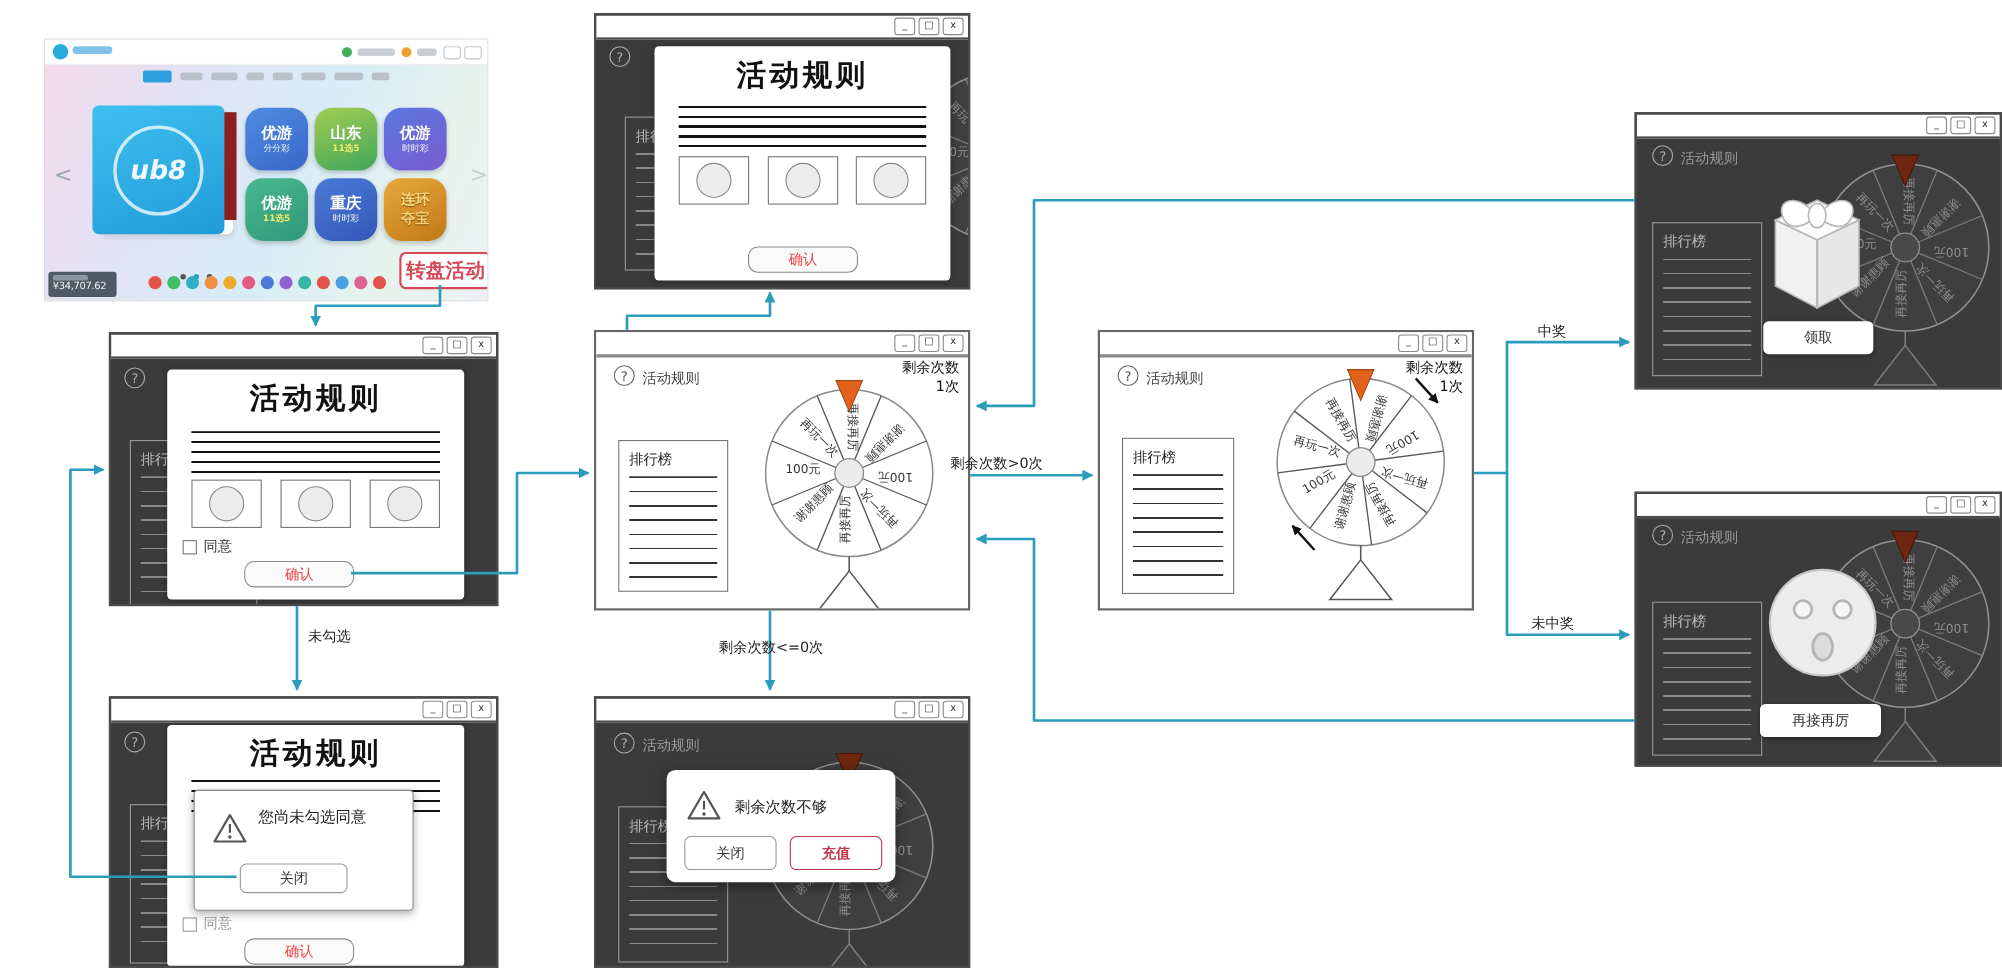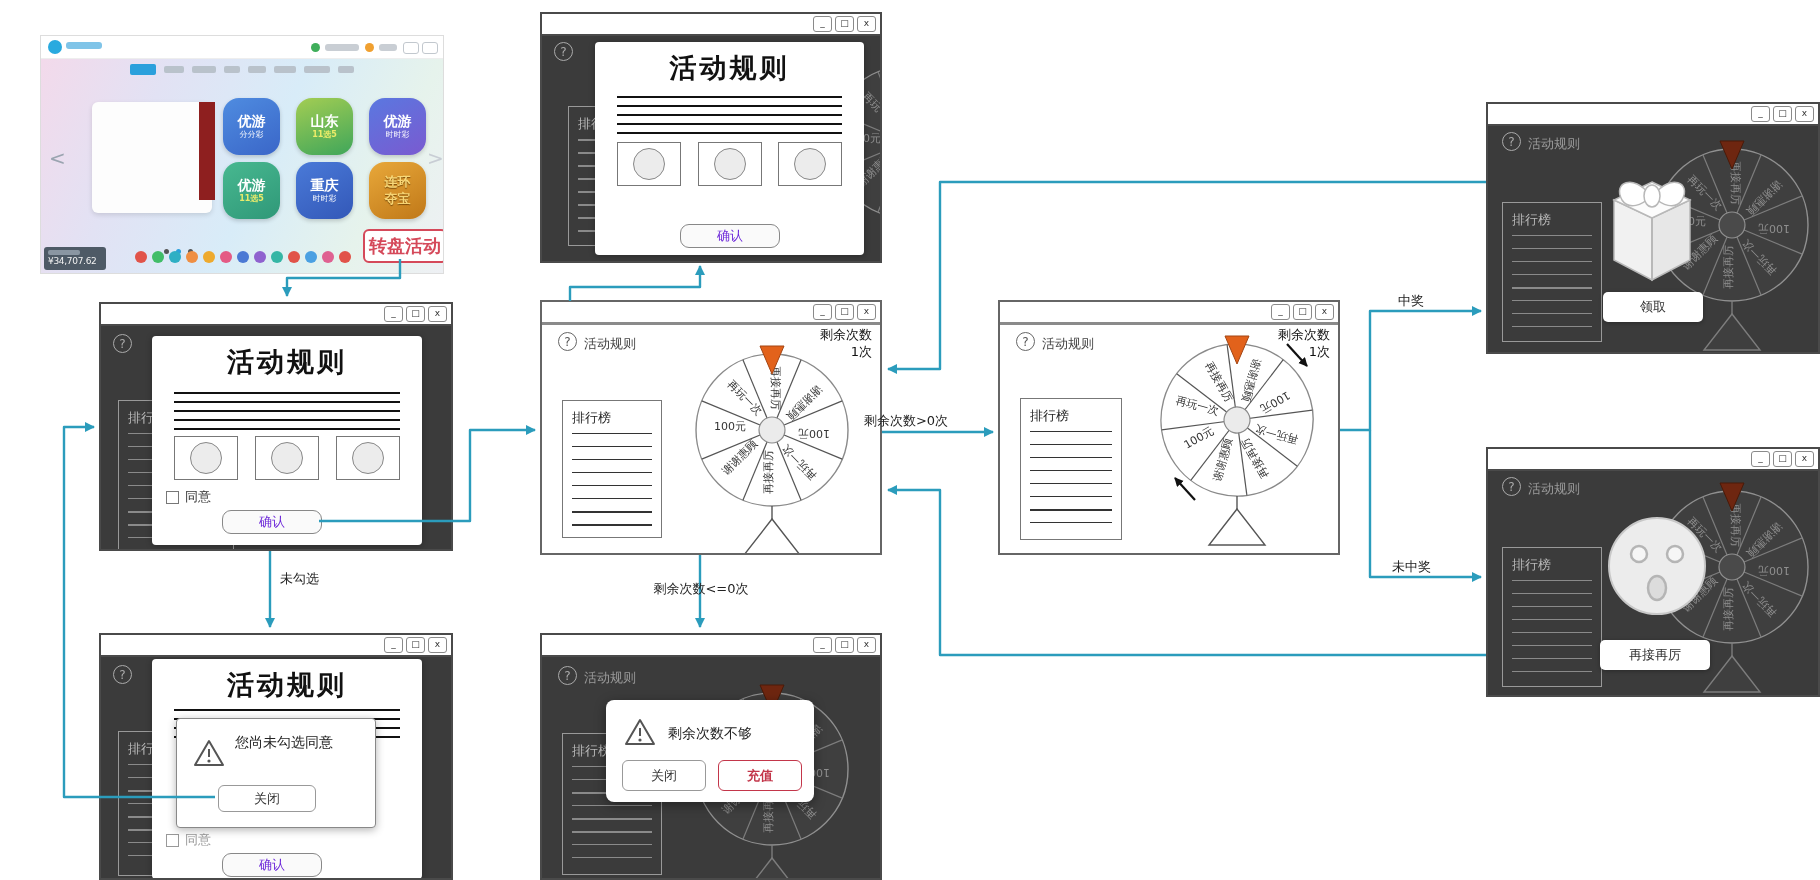--- a/index.html
+++ b/index.html
@@ -33,21 +33,21 @@
   .rlines{position:absolute;background:repeating-linear-gradient(to bottom,#111 0 2px,transparent 2px 9px)}
   .rboxes{position:absolute;display:flex;justify-content:space-between}
   .pbox{width:64px;height:44px;border:1.5px solid #777;display:flex;align-items:center;justify-content:center;box-sizing:border-box}
   .pcircle{width:30px;height:30px;border-radius:50%;border:1.5px solid #888;background:#ececec}
   .agreerow{position:absolute;display:flex;align-items:center;gap:6px;font-size:13px;color:#333}
   .agreerow.dim{color:#999}
   .cb{width:13px;height:13px;border:1.5px solid #777;background:#fff;box-sizing:border-box}
   .agreerow.dim .cb{border-color:#999}
   
   .btn{position:absolute;box-sizing:border-box;display:flex;align-items:center;justify-content:center;
-       font-size:13px;color:#6d28d9;border:1.5px solid #888;border-radius:9px;background:#fafafa;z-index:5}
+       font-size:13px;color:#ef4444;border:1.5px solid #888;border-radius:9px;background:#fafafa;z-index:5}
   .btn.white{border:none;border-radius:5px;background:#fff;color:#333;box-shadow:0 1px 4px rgba(0,0,0,.3)}
   .btn.gray{border-color:#999;color:#333;background:#fff;border-radius:5px}
   .btn.red{border-color:#c3364a;color:#c3364a;background:#fff;border-radius:5px;font-weight:600}
   
   .alert{position:absolute;background:#fff;border-radius:8px;box-shadow:0 3px 12px rgba(0,0,0,.4);z-index:7}
   .wdlg{position:absolute;background:#fff;border:1.5px solid #888;border-radius:4px;z-index:8;box-shadow:0 2px 8px rgba(0,0,0,.3)}
   .amsg{position:absolute;font-size:14px;color:#222;white-space:nowrap}
   .warnicon{position:absolute}
   
   .remaining{position:absolute;right:8px;top:24px;text-align:right;font-size:13px;color:#111;line-height:17px;z-index:3}
@@ -67,21 +67,21 @@
   .decor{position:absolute;border-radius:3px}
   .app-nav{position:absolute;left:0;top:26px;right:0;height:14px;display:flex;justify-content:center;gap:8px;align-items:center}
   .navpill{height:11px;border-radius:2px}
   .slide{position:absolute;left:43px;top:60px;width:120px;height:117px;border-radius:6px;
          background:linear-gradient(160deg,#3fc0ef,#1f9bd8);z-index:1;display:flex;align-items:center;justify-content:center}
   .slide-back{position:absolute;left:51px;top:66px;width:120px;height:111px;background:#fdfdfd;border-radius:6px;box-shadow:0 2px 5px rgba(0,0,0,.12)}
   .slide-red{position:absolute;left:158px;top:66px;width:16px;height:98px;background:#8e1f1f}
   .ublogo{width:76px;height:76px;border-radius:50%;border:3px solid rgba(255,255,255,.75);display:flex;align-items:center;
           justify-content:center;color:rgba(255,255,255,.92);font-size:24px;font-style:italic;font-weight:700}
   .chev{position:absolute;font-size:20px;color:#9aa4b0;z-index:2}
-  .tiles{position:absolute;left:182px;top:62px;display:grid;grid-template-columns:repeat(3,57px);grid-auto-rows:57px;gap:7px 16px;z-index:1}
+  .tiles{position:absolute;left:182px;top:62px;display:grid;grid-template-columns:repeat(3,57px);grid-auto-rows:57px;gap:7px 6px;z-index:1}
   .tile{border-radius:16px;display:flex;flex-direction:column;align-items:center;justify-content:center;color:#fff;
         box-shadow:0 2px 4px rgba(0,0,0,.18)}
   .tile .tmain{font-size:14px;font-weight:700;line-height:16px}
   .tile .tsub{font-size:8px;opacity:.95}
   .tile.gold .tmain,.tile.gold .tsub{color:#f8d878;font-weight:700;font-size:13px;text-shadow:0 1px 1px #7a4a08}
   .dots{position:absolute;left:123px;top:213px;display:flex;gap:7px;z-index:2}
   .dot{width:5px;height:5px;border-radius:50%;background:#555}
   .dot.on{background:#2ba0dc}
   .balance{position:absolute;left:3px;top:211px;width:62px;height:23px;background:#4e5a66;border-radius:3px;z-index:2}
   .balance .blabel{position:absolute;left:4px;top:3px;width:32px;height:5px;background:#8a96a2;border-radius:2px}
@@ -114,20 +114,23 @@
       <div class="navpill" style="width:20px;background:#b9c2cb;height:7px"></div>
       <div class="navpill" style="width:24px;background:#b9c2cb;height:7px"></div>
       <div class="navpill" style="width:16px;background:#b9c2cb;height:7px"></div>
       <div class="navpill" style="width:18px;background:#b9c2cb;height:7px"></div>
       <div class="navpill" style="width:22px;background:#b9c2cb;height:7px"></div>
       <div class="navpill" style="width:26px;background:#b9c2cb;height:7px"></div>
       <div class="navpill" style="width:16px;background:#b9c2cb;height:7px"></div>
     </div>
     <div class="slide-back"></div>
     <div class="slide-red"></div>
+    <div class="slide">
+      <span class="ublogo">ub8</span>
+    </div>
     <span class="chev" style="left:8px;top:110px">&lt;</span>
     <span class="chev" style="left:386px;top:110px;color:#c8cdd4">&gt;</span>
     <div class="tiles">
       <div class="tile" style="background:linear-gradient(150deg,#4f8ce0,#3a66c8)">
         <span class="tmain">优游</span>
         <span class="tsub">分分彩</span>
       </div>
       <div class="tile" style="background:linear-gradient(160deg,#a3cd53,#3fa65a)">
         <span class="tmain">山东</span>
         <span class="tsub" style="color:#f4ef6a;font-weight:700">11选5</span>

